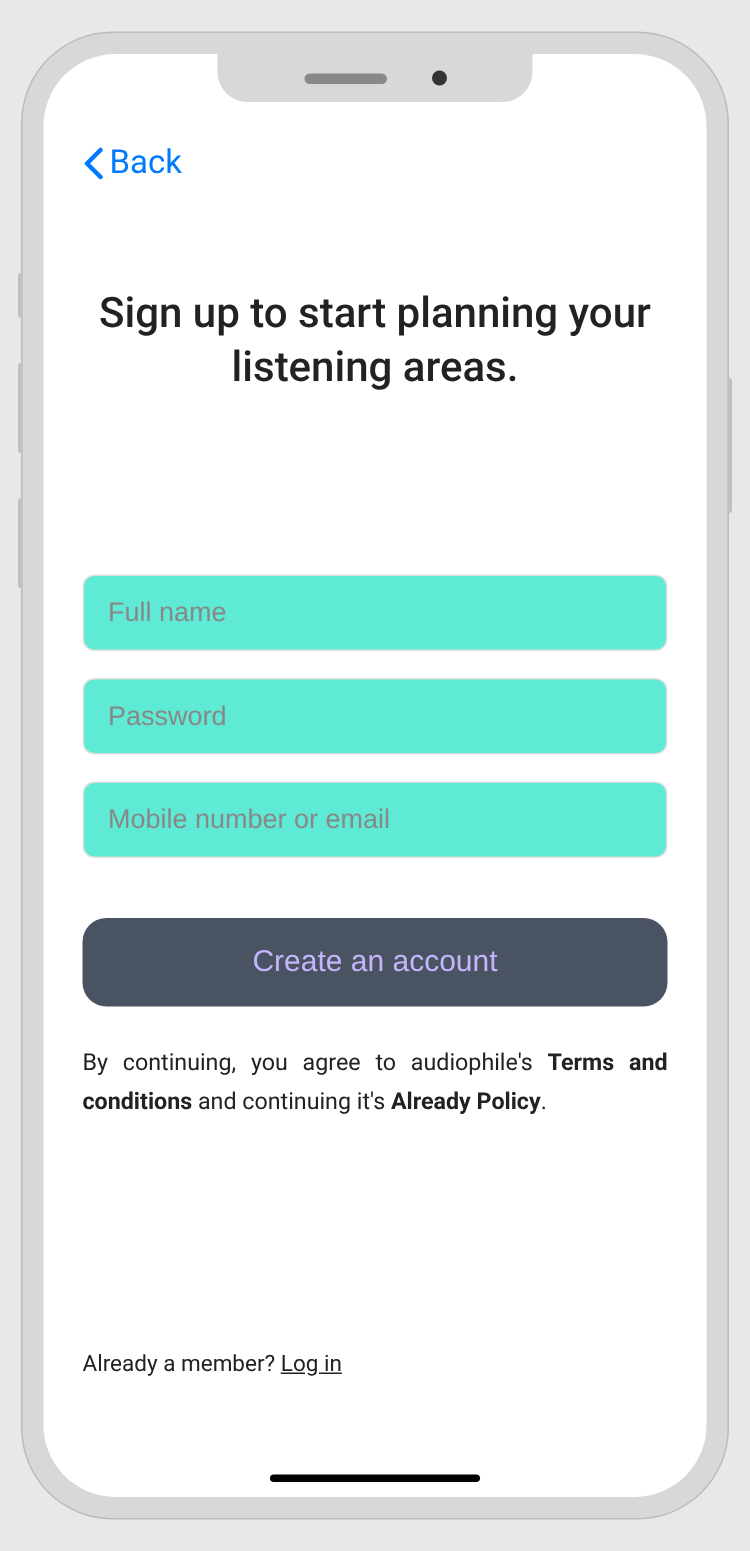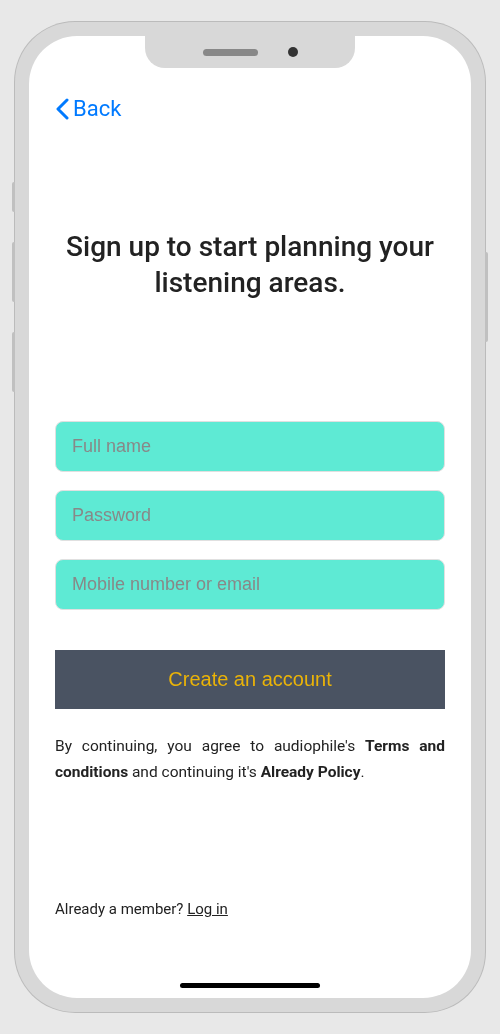--- a/index.html
+++ b/index.html
@@ -90,21 +90,21 @@
       display: flex;
       flex-direction: column;
       height: 100%;
     }
     .back-link {
       display: flex;
       align-items: center;
       color: #007aff;
       font-size: 22px;
       cursor: pointer;
-      margin-bottom: 108px;
+      margin-bottom: 70px;
       user-select: none;
     }
     .back-chevron {
       display: inline-block;
       margin-right: 4px;
     }
     .back-chevron svg {
       display: block;
     }
     .heading {
@@ -132,23 +132,23 @@
       background: #5eead4;
     }
     .input-field::placeholder {
       color: #888;
     }
     .create-btn {
       margin-top: 22px;
       width: 100%;
       padding: 18px;
       background: #4a5362;
-      color: #eab308;
+      color: #c4b5fd;
       border: none;
-      border-radius: 0;
+      border-radius: 16px;
       font-size: 20px;
       cursor: pointer;
     }
     .terms {
       margin-top: 24px;
       font-size: 15.5px;
       color: #222;
       line-height: 1.7;
       text-align: justify;
     }

